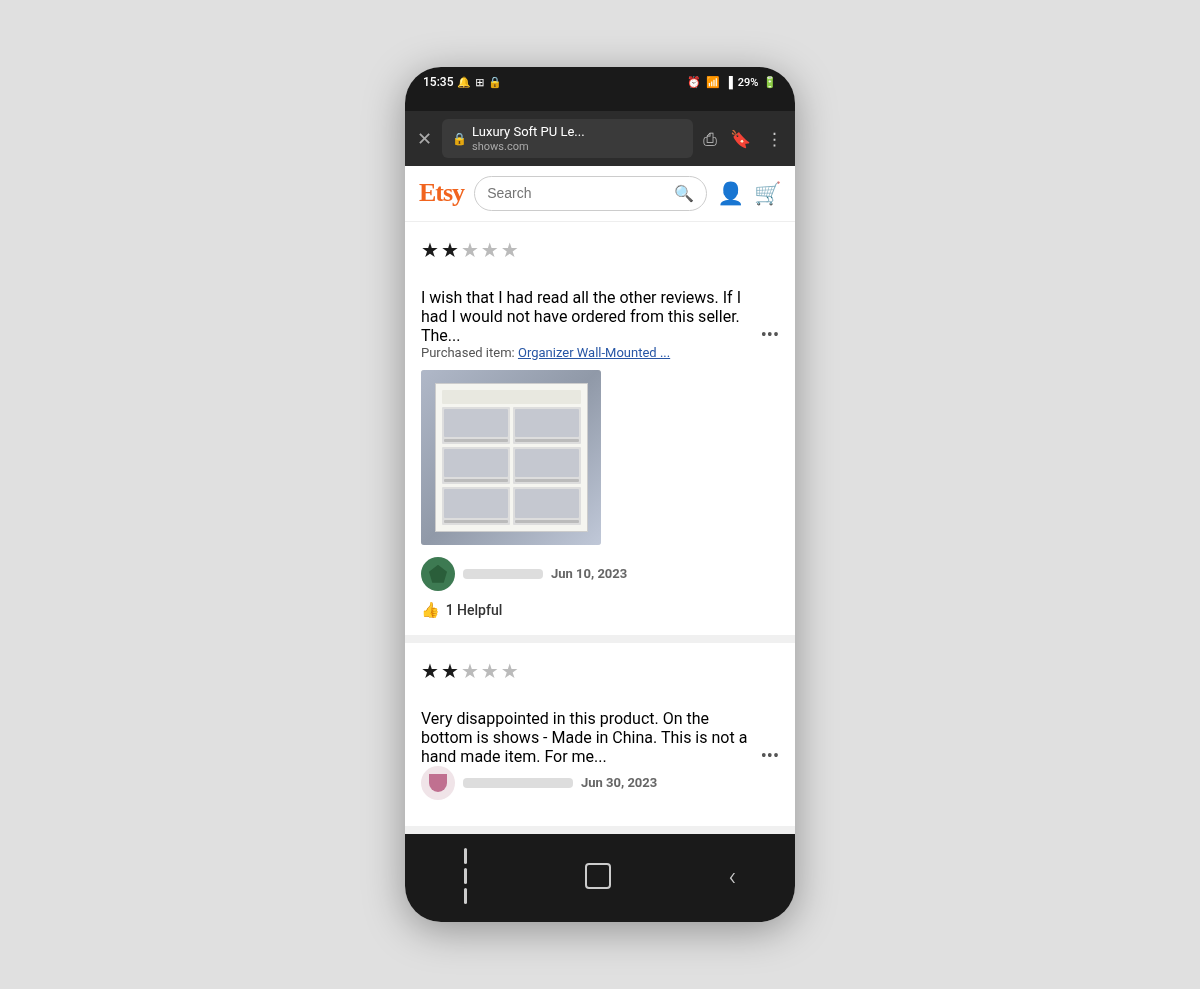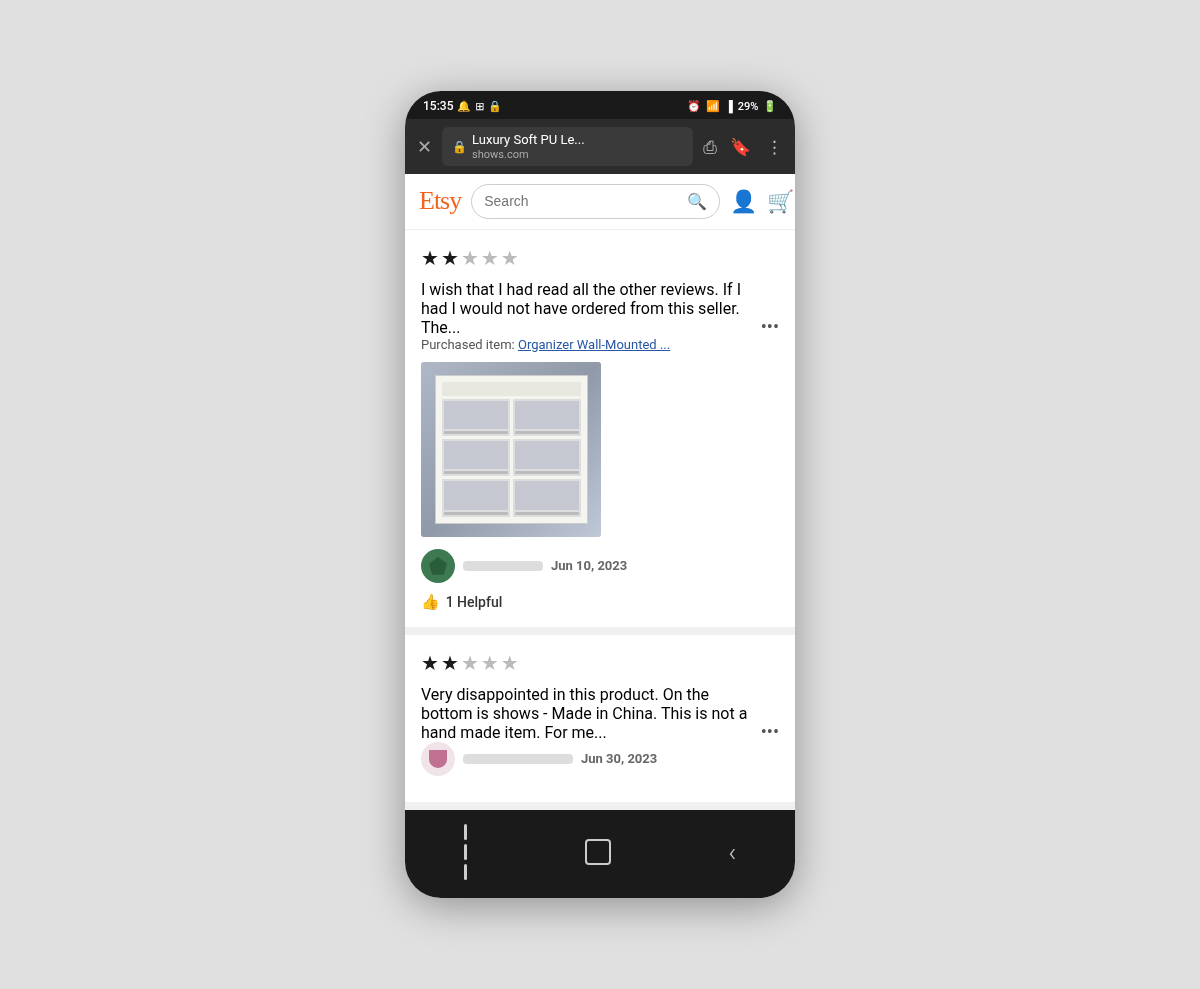--- a/index.html
+++ b/index.html
@@ -23,21 +23,21 @@
       flex-direction: column;
     }
 
     
     .status-bar {
       background: #1a1a1a;
       color: #fff;
       display: flex;
       justify-content: space-between;
       align-items: center;
-      padding: 8px 18px 6px;
+      padding: 8px 18px 22px;
       font-size: 12px;
       font-weight: 500;
     }
     .status-left { display: flex; align-items: center; gap: 4px; }
     .status-right { display: flex; align-items: center; gap: 5px; font-size: 11px; }
 
     
     .browser-bar {
       background: #2c2c2c;
       display: flex;
@@ -87,33 +87,33 @@
     .etsy-header {
       background: #fff;
       display: flex;
       align-items: center;
       padding: 10px 14px;
       gap: 10px;
       border-bottom: 1px solid #eee;
     }
     .etsy-logo {
       font-size: 26px;
-      font-weight: 400;
+      font-weight: 700;
       color: #F1641E;
       font-family: Georgia, serif;
       letter-spacing: -1px;
     }
     .search-bar {
       flex: 1;
       display: flex;
       align-items: center;
       border: 1.5px solid #ccc;
       border-radius: 24px;
       padding: 7px 12px;
-      gap: 22px;
+      gap: 6px;
       background: #fff;
     }
     .search-input {
       flex: 1;
       border: none;
       outline: none;
       font-size: 14px;
       color: #555;
       background: transparent;
     }
@@ -151,20 +151,21 @@
     }
     .star.filled { color: #1a1a1a; }
     .star.empty { color: #bbb; }
     .review-text-row {
       display: flex;
       justify-content: space-between;
       align-items: flex-end;
     }
     .review-body {
       flex: 1;
+      margin-top: 16px;
     }
     .more-dots {
       color: #555;
       font-size: 18px;
       cursor: pointer;
       padding-left: 6px;
       align-self: flex-end;
     }
 
     .purchased-item {

